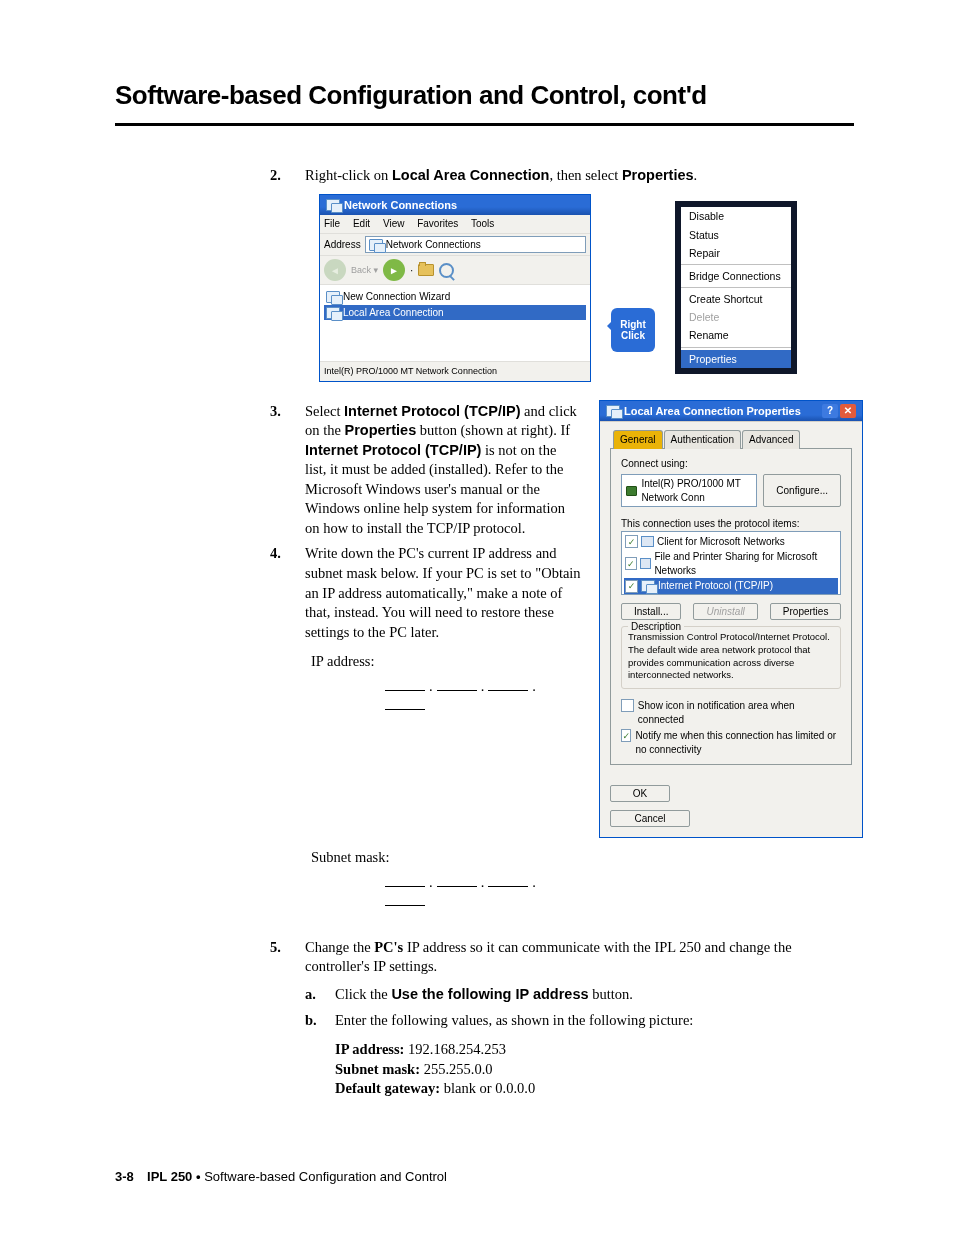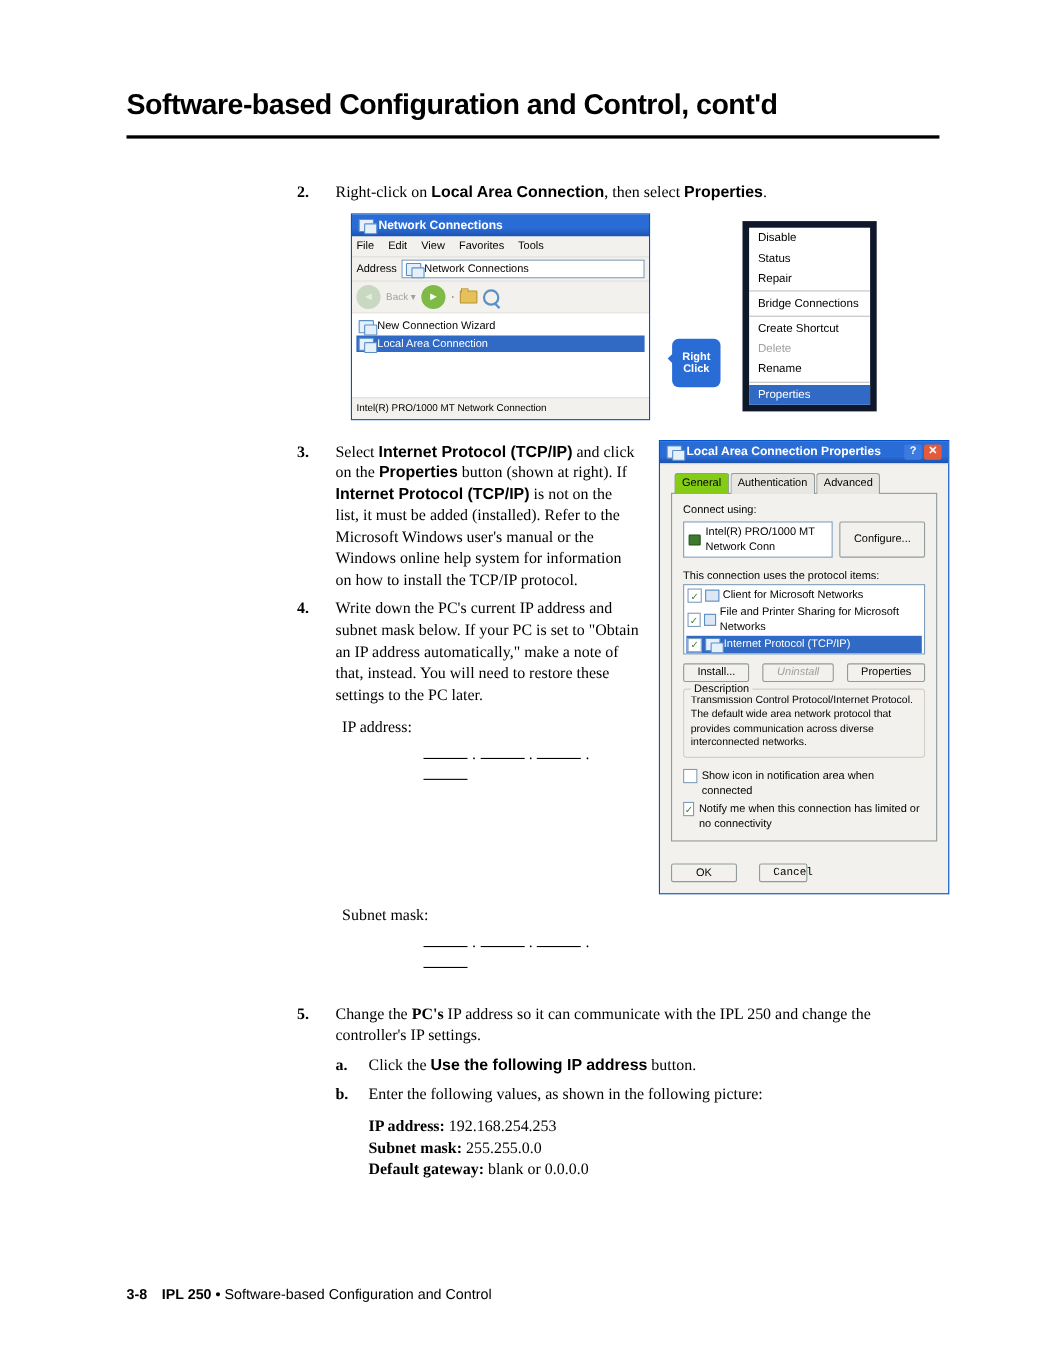--- a/index.html
+++ b/index.html
@@ -184,32 +184,32 @@
   }
   .dlg-title-btns { display:flex;gap:2px; }
   .dlg-title-btn {
     width:16px;height:14px;display:inline-flex;align-items:center;justify-content:center;
     font-size:10px;font-weight:bold;border-radius:2px;
   }
   .help-btn{background:#3d7ae0;}
   .close-btn{background:#e35b3c;}
   .dlg-body{padding:8px 10px 10px 10px;border-top:1px solid #d4d0c8;}
   .tabs{display:flex;gap:1px;margin-bottom:-1px;margin-left:3px;}
-  .tab{border:1px solid #919b9c;border-bottom:none;background:#84cc16;padding:2px 6px;border-radius:3px 3px 0 0;font-size:10px;}
+  .tab{border:1px solid #919b9c;border-bottom:none;background:#eab308;padding:2px 6px;border-radius:3px 3px 0 0;font-size:10px;}
   .tab.inactive{background:#e8e6e0;}
   .dlg-inner{padding:8px 10px;border:1px solid #919b9c;background:#f2f1ed;}
   .conn-field{border:1px solid #7f9db9;background:#fff;padding:2px 4px;display:flex;align-items:center;gap:4px;}
   .btn{border:1px solid #919b9c;background:#f2f1ed;padding:2px 12px;border-radius:2px;font-size:10px;}
   .listbox{border:1px solid #7f9db9;background:#fff;height:58px;padding:2px;overflow:hidden;}
   .listitem{display:flex;align-items:center;gap:3px;padding:1px;}
   .listitem.sel{background:#316ac5;color:#fff;}
   .chk{width:11px;height:11px;border:1px solid #7f9db9;background:#fff;display:inline-flex;align-items:center;justify-content:center;font-size:9px;color:#3c7b2f;}
   .group{border:1px solid #d4d0c8;border-radius:3px;padding:4px 6px 6px 6px;position:relative;margin-top:6px;}
   .group-title{position:absolute;top:-7px;left:6px;background:#f2f1ed;padding:0 3px;font-size:10px;}
-  .dlg-footer{display:flex;justify-content:flex-start;gap:20px;padding:10px;}
+  .dlg-footer{display:flex;justify-content:flex-start;gap:8px;padding:10px;flex-direction:column;}
 
   .btn-row{display:flex;gap:12px;margin:8px 0 4px 0;}
   .btn.disabled{color:#a0a0a0;font-style:italic;}
 
   .inline-label { display:inline-block; }
   .ipfield {
     display:inline-block;width:200px;
   }
   .ipfield span{display:inline-block;width:40px;border-bottom:1px solid #000;text-align:center;margin:0 4px;}
 
@@ -383,21 +383,21 @@
               <span>Show icon in notification area when connected</span>
             </div>
             <div style="margin-top:3px;display:flex;align-items:flex-start;gap:4px;">
               <span class="chk">✓</span>
               <span>Notify me when this connection has limited or no connectivity</span>
             </div>
           </div>
         </div>
         <div class="dlg-footer">
           <button class="btn" style="width:60px;">OK</button>
-          <button class="btn" style="width:44px;font-family:Liberation Mono, monospace;">Cancel</button>
+          <button class="btn" style="width:80px;">Cancel</button>
         </div>
       </div>
     </div>
 
     <div style="margin-left:41px;margin-top:10px;">
       <div>
         <span class="inline-label">Subnet mask:</span>
       </div>
       <div class="ipfield" style="margin-left:70px;margin-top:5px;"><span></span>.<span></span>.<span></span>.<span></span></div>
     </div>

